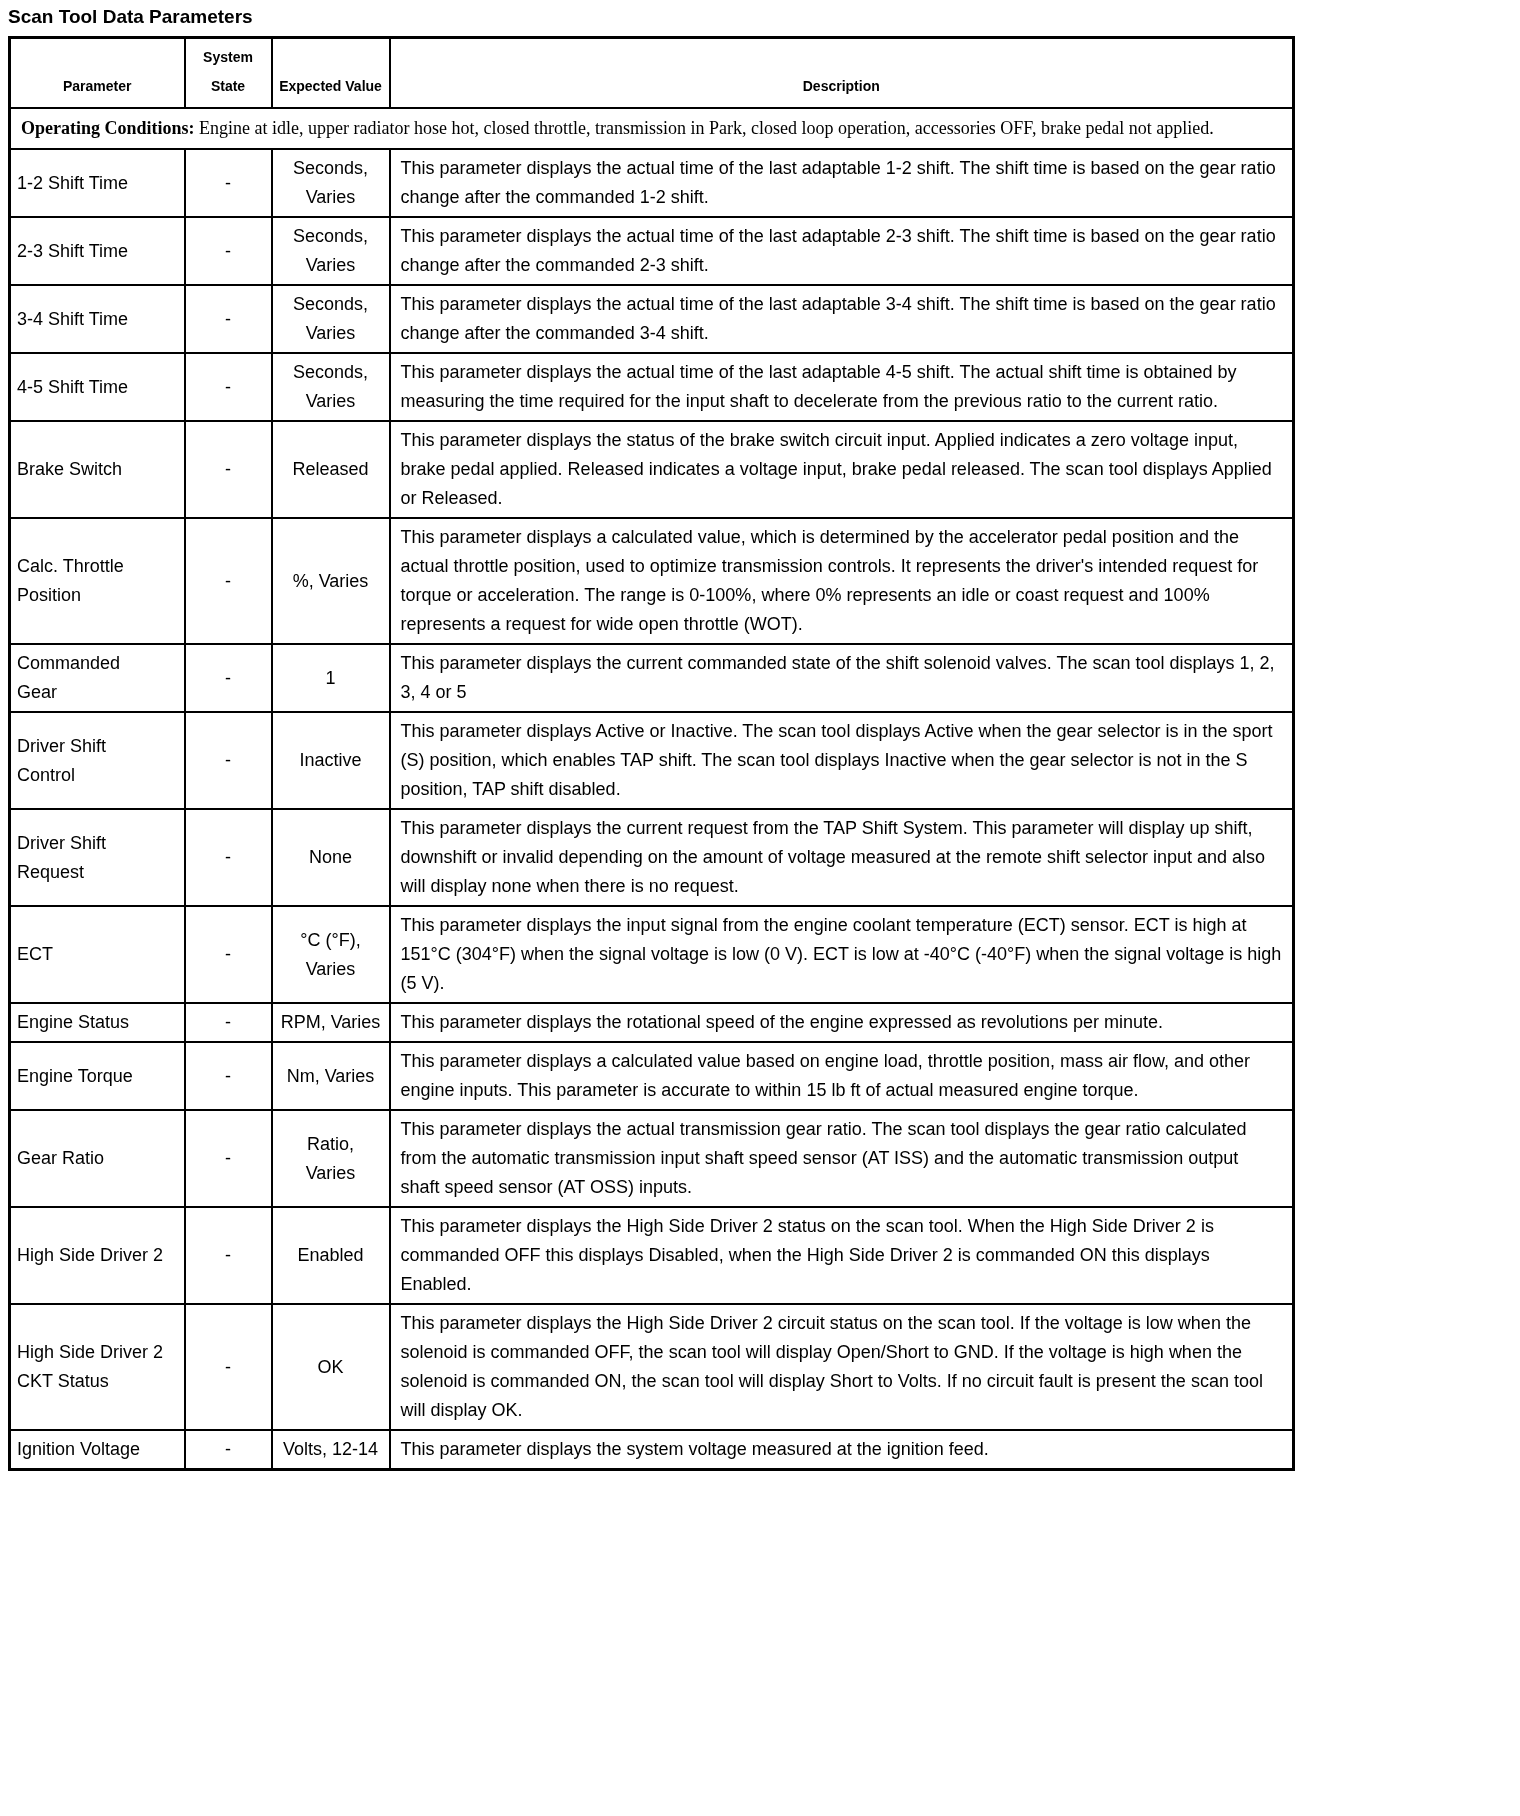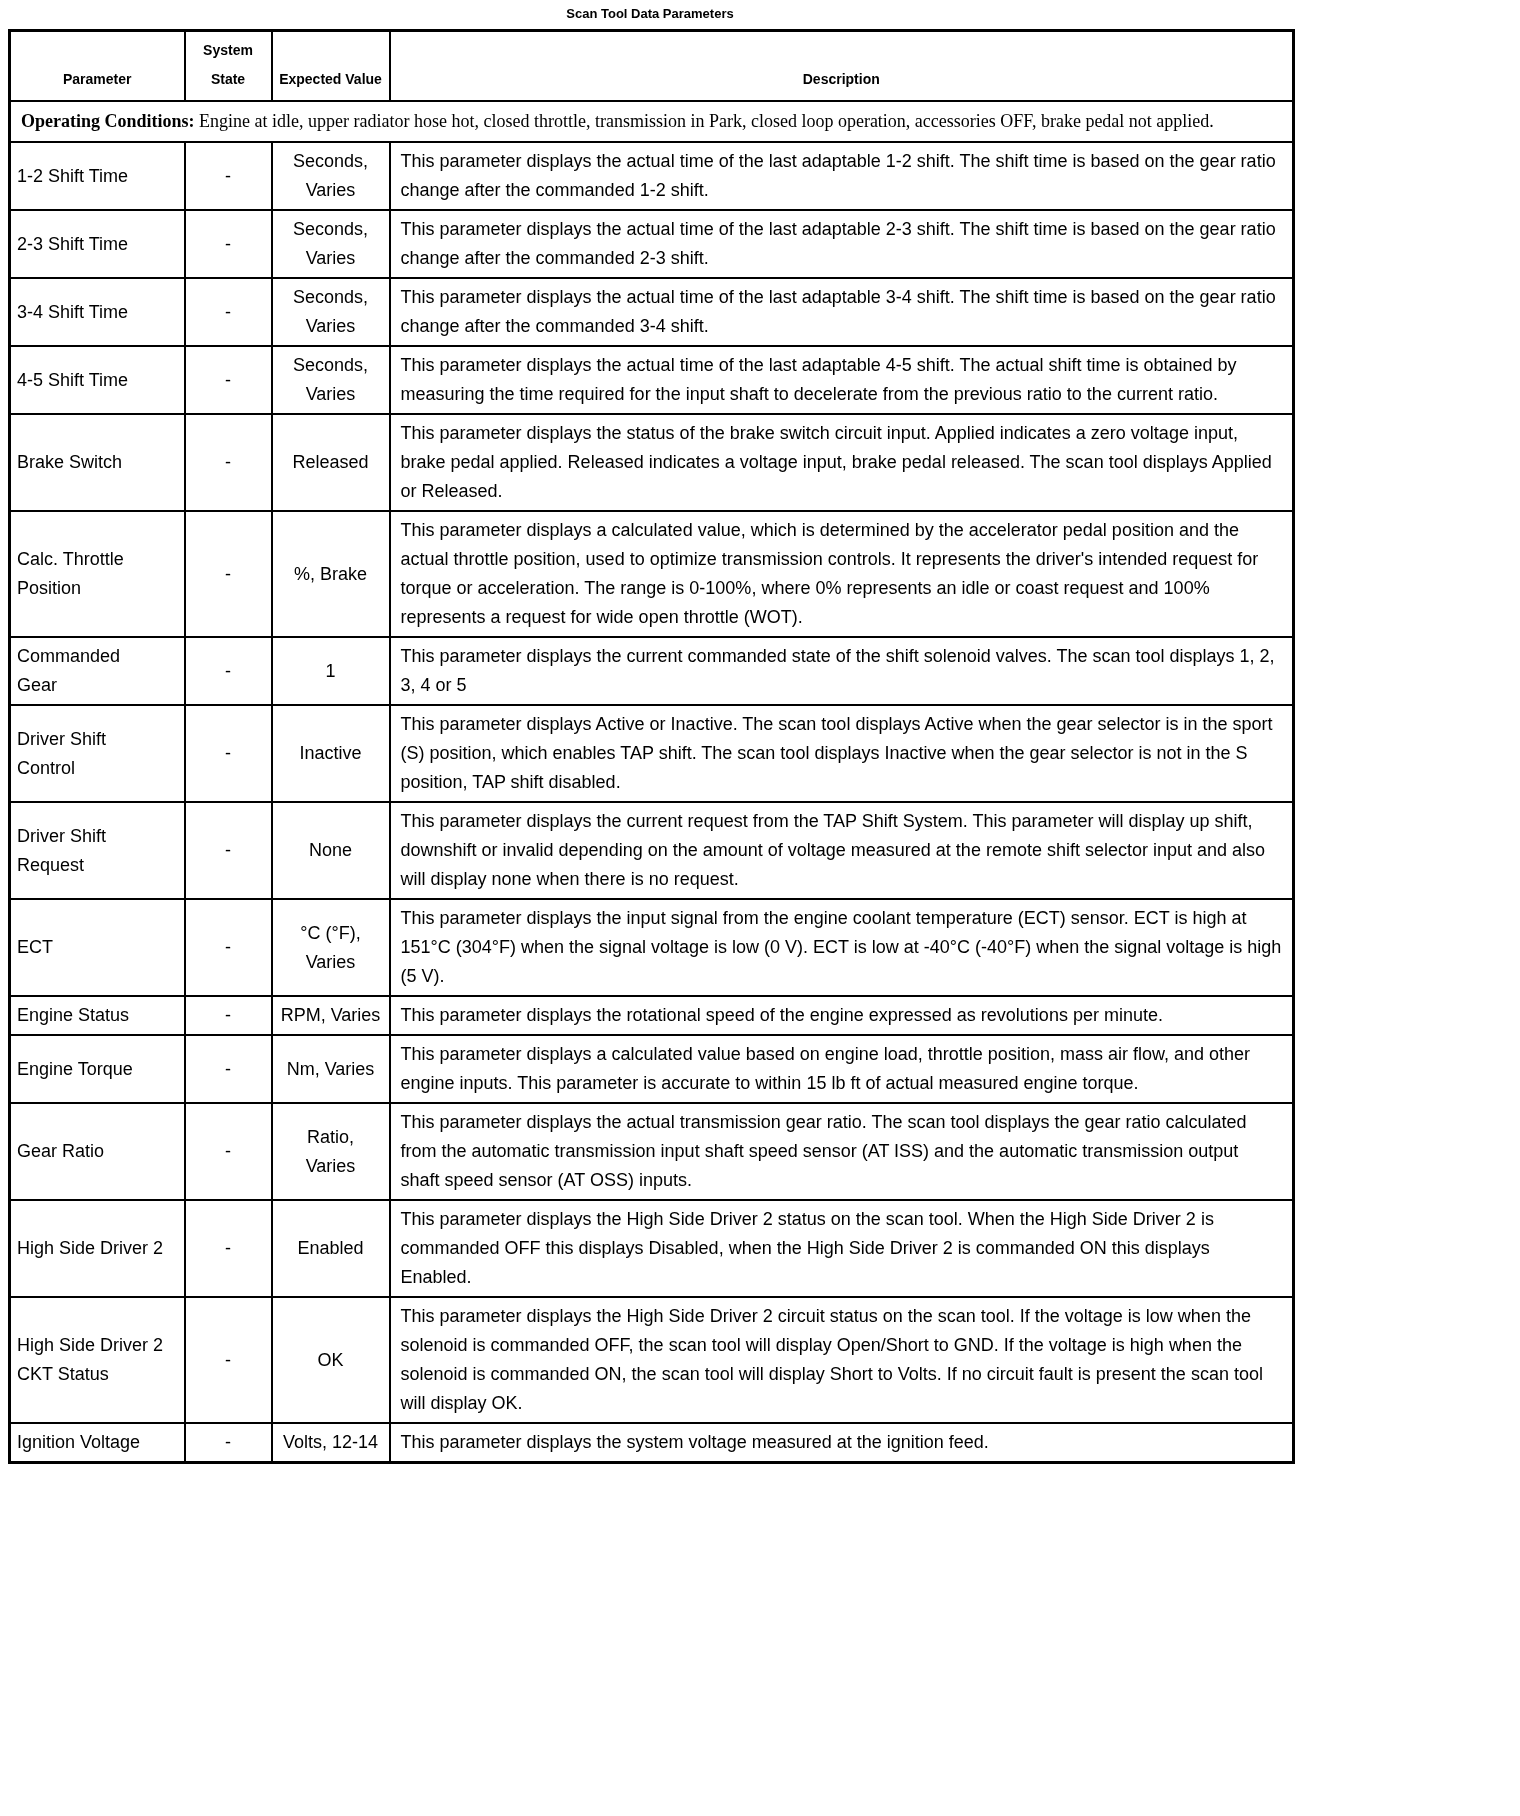--- a/index.html
+++ b/index.html
@@ -11,23 +11,23 @@
     font-family: "Liberation Sans", "DejaVu Sans", sans-serif;
     color: #000;
   }
   .page {
     padding-top: 6px;
     width: 1520px;
   }
   .title {
     width: 1284px;
     margin-left: 8px;
-    text-align: center;
+    text-align: left;
     font-weight: bold;
-    font-size: 13px;
+    font-size: 19px;
     margin-bottom: 8px;
   }
   table.datatable {
     table-layout: fixed;
     border-collapse: collapse;
     width: 1284px;
     margin-left: 8px;
     border: 3px solid #000;
     font-size: 18px;
     line-height: 29px;
@@ -130,21 +130,21 @@
   <tr>
     <td class="param">Brake Switch</td>
     <td class="state">-</td>
     <td class="expected">Released</td>
     <td class="desc">This parameter displays the status of the brake switch circuit input. Applied indicates a zero voltage input, brake pedal applied. Released indicates a voltage input, brake pedal released. The scan tool displays Applied or Released.</td>
   </tr>
 
   <tr>
     <td class="param">Calc. Throttle Position</td>
     <td class="state">-</td>
-    <td class="expected">%, Brake</td>
+    <td class="expected">%, Varies</td>
     <td class="desc">This parameter displays a calculated value, which is determined by the accelerator pedal position and the actual throttle position, used to optimize transmission controls. It represents the driver's intended request for torque or acceleration. The range is 0-100%, where 0% represents an idle or coast request and 100% represents a request for wide open throttle (WOT).</td>
   </tr>
 
   <tr>
     <td class="param">Commanded Gear</td>
     <td class="state">-</td>
     <td class="expected">1</td>
     <td class="desc">This parameter displays the current commanded state of the shift solenoid valves. The scan tool displays 1, 2, 3, 4 or 5</td>
   </tr>
 

